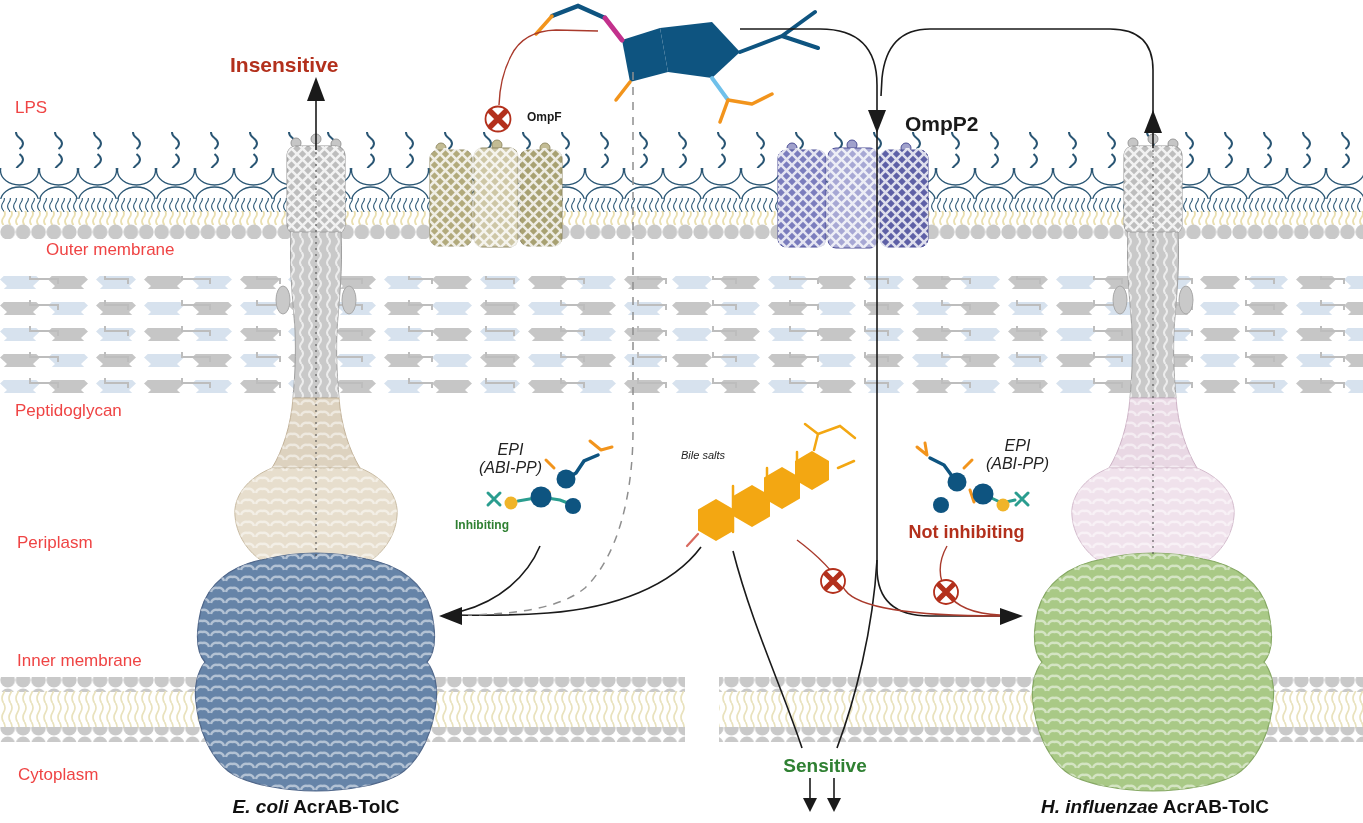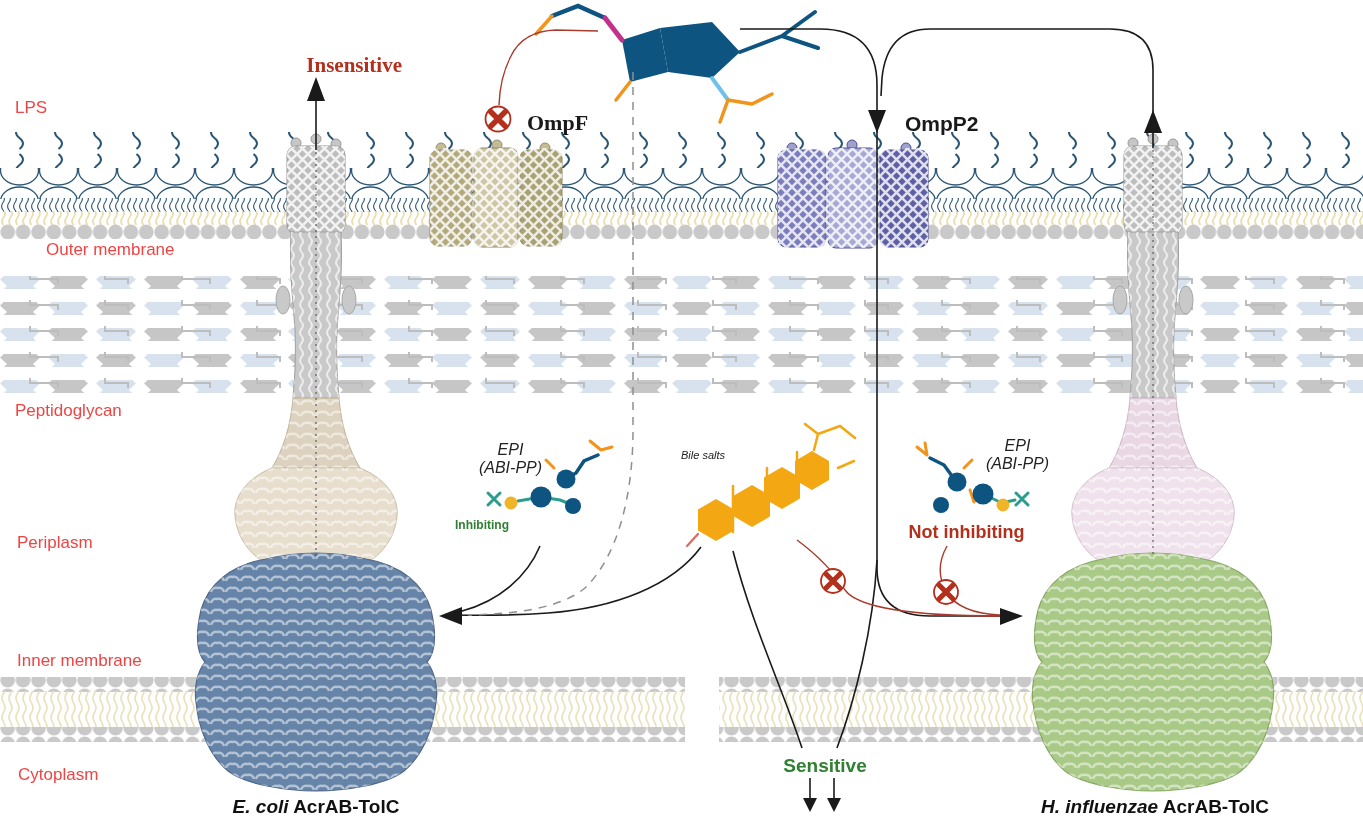--- a/index.html
+++ b/index.html
@@ -5,23 +5,23 @@
   html,body{margin:0;padding:0;background:#fff;}
   #fig{position:relative;width:1363px;height:823px;background:#fff;overflow:hidden;
        font-family:"Liberation Sans",sans-serif;}
   #gfx{position:absolute;left:0;top:0;}
   .lbl{position:absolute;color:#ef4444;font-size:17px;white-space:nowrap;}
   .bold{font-weight:bold;color:#1a1a1a;}
   .ital{font-style:italic;color:#222;}
   .center{text-align:center;white-space:normal;}
   .red{color:#b3301c;font-weight:bold;}
   .green{color:#2f8032;font-weight:bold;}
-  #insensitive{left:230px;top:53px;width:172px;font-size:21px;text-align:right;font-family:Liberation Serif, serif;}
+  #insensitive{left:230px;top:53px;width:172px;font-size:21px;text-align:left;}
   #lps{left:15px;top:98px;}
-  #ompf{left:527px;top:110px;font-size:22px;font-family:Liberation Serif, serif;}
+  #ompf{left:527px;top:110px;font-size:12px;}
   #antibiotics{left:703px;top:63px;width:185px;font-size:17px;line-height:20px;}
   #ompp2{left:905px;top:112px;font-size:21px;}
   #outer-membrane{left:18px;top:240px;margin-left:28px;}
   #peptidoglycan{left:15px;top:401px;}
   #epi-left{left:448px;top:441px;width:125px;font-size:16px;line-height:18px;}
   #bile-salts{left:681px;top:449px;font-size:11px;}
   #epi-right{left:955px;top:437px;width:125px;font-size:16px;line-height:18px;}
   #inhibiting{left:455px;top:518px;width:165px;font-size:12px;text-align:left;}
   #not-inhibiting{left:884px;top:522px;width:165px;font-size:18px;text-align:center;}
   #periplasm{left:17px;top:533px;}

